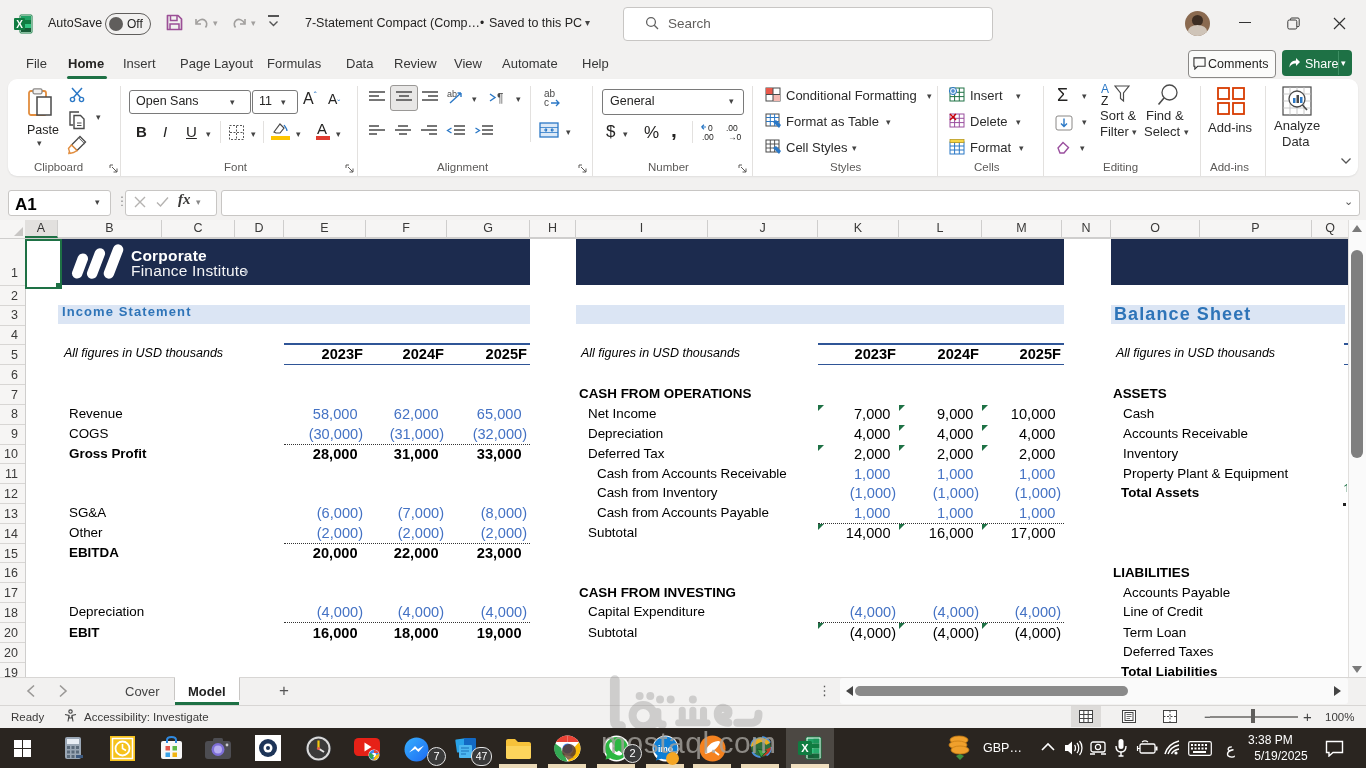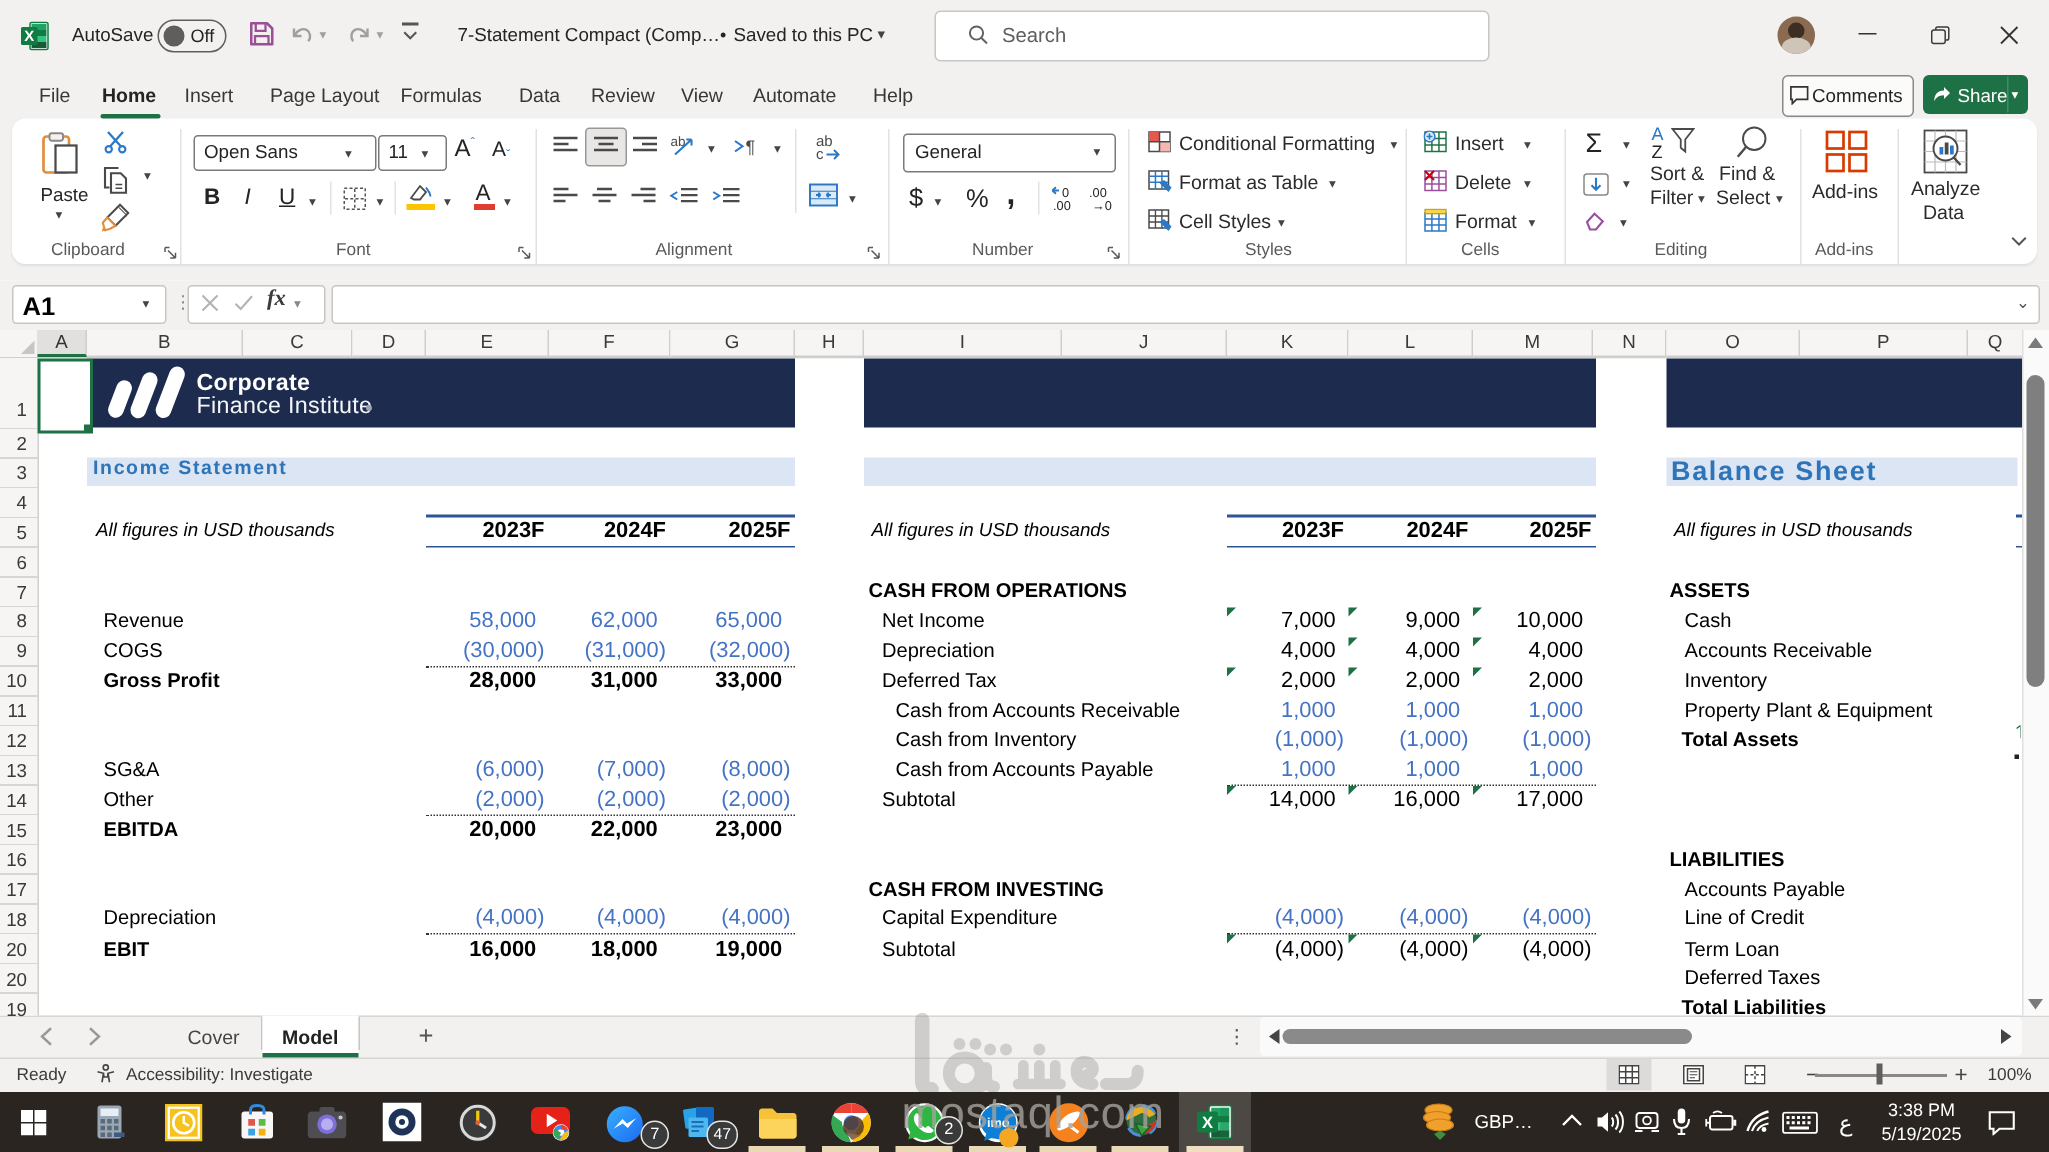--- a/index.html
+++ b/index.html
@@ -826,21 +826,21 @@
         <rect x="17" y="3" width="2" height="2"></rect>
     <rect x="3" y="6.5" width="2" height="2"></rect>
         <rect x="6.5" y="6.5" width="2" height="2"></rect>
         <rect x="10" y="6.5" width="2" height="2"></rect>
         <rect x="13.5" y="6.5" width="2" height="2"></rect>
         <rect x="17" y="6.5" width="2" height="2"></rect>
     <rect x="5" y="10" width="13" height="2"></rect>
       </g>
   </svg>
   <div class="abs" style="left:1226px;top:740px;font-size:15px;color:#fff;">ع</div>
-  <div class="abs" style="left:1248px;top:733px;width:66px;text-align:center;font-size:12px;color:#fff;">3:38 PM</div>
+  <div class="abs" style="left:1248px;top:733px;width:66px;font-size:12px;color:#fff;">3:38 PM</div>
   <div class="abs" style="left:1248px;top:749px;width:66px;text-align:center;font-size:12px;color:#fff;">5/19/2025</div>
   <svg class="abs" style="left:1325px;top:740px" width="19" height="17" viewBox="0 0 19 17">
     <path d="M1.5 1.5 H17.5 V12.5 H8 L4 16 V12.5 H1.5 Z" fill="none" stroke="#fff" stroke-width="1.4"></path>
   </svg>
 
   <svg class="abs" style="left:600px;top:673px;opacity:0.34;" width="168" height="55" viewBox="0 0 180 62">
     <g stroke="#8a8a8a" fill="none" stroke-linecap="round">
       <path d="M12 8 L12 54 C12 58 15 60 19 60" stroke-width="11"></path>
       <circle cx="44" cy="48" r="12" stroke-width="9"></circle>
       <circle cx="40" cy="26" r="4.5" fill="#8a8a8a" stroke="none"></circle>

